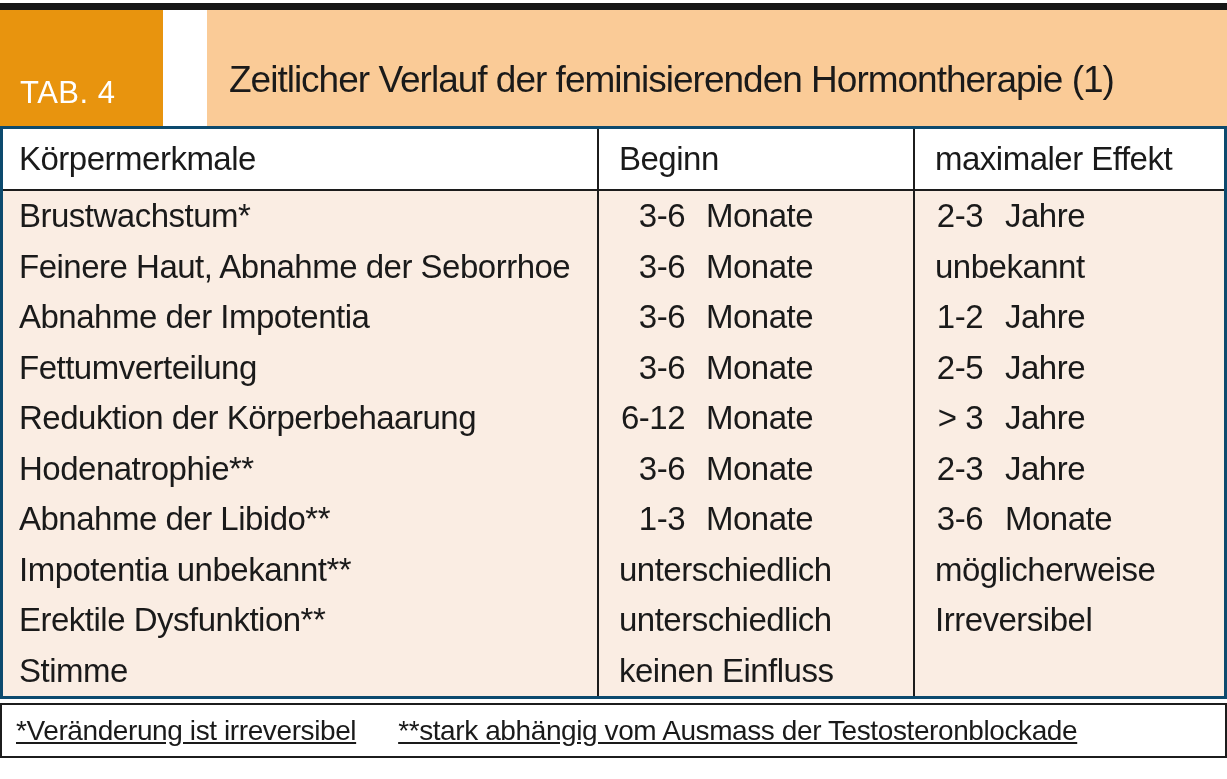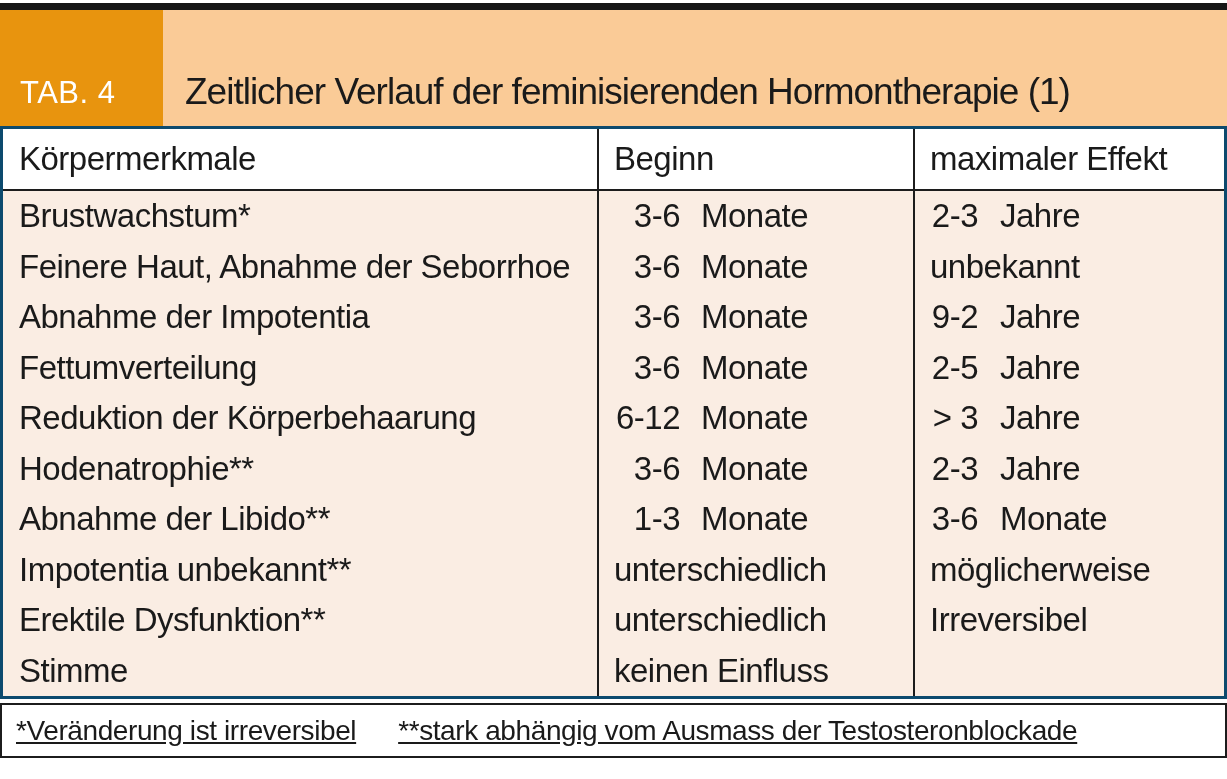--- a/index.html
+++ b/index.html
@@ -12,37 +12,37 @@
   .banner{display:flex;height:116px;}
   .tab-box{
     width:163px;background:#E8940E;color:#ffffff;
     display:flex;align-items:flex-end;
     padding:0 0 15px 20px;box-sizing:border-box;
     font-size:31px;letter-spacing:0.5px;
   }
   .banner-title{
     flex:1;background:#FACB97;
     display:flex;align-items:flex-end;
-    padding:0 8px 13px 22px;box-sizing:border-box;
-    font-size:37px;letter-spacing:-1px;white-space:nowrap;overflow:hidden;
+    padding:0 8px 25px 22px;box-sizing:border-box;
+    font-size:37px;letter-spacing:-1px;white-space:nowrap;overflow:hidden;margin-left:44px;
   }
   
   .tbl{
     border:3px solid #0c4a6e;
     display:grid;
     grid-template-columns:594px 316px 1fr;
     grid-template-rows:62px repeat(10, 50.5px);
   }
   .cell{
     display:flex;align-items:center;box-sizing:border-box;
     font-size:33px;letter-spacing:-0.5px;white-space:nowrap;overflow:hidden;
     background:#FAEDE3;padding-left:16px;
   }
   .cell.hdr{background:#ffffff;border-bottom:2px solid #1c1c1c;}
-  .cell.c2,.cell.c3{border-left:2px solid #1c1c1c;padding-left:15px;}
+  .cell.c2,.cell.c3{border-left:2px solid #1c1c1c;padding-left:20px;}
   .range2{display:inline-block;width:66px;text-align:right;}
   .unit2{margin-left:21px;}
   .range3{display:inline-block;width:48px;text-align:right;}
   .unit3{margin-left:22px;}
   
   .footbar{
     margin-top:4px;border:2px solid #1c1c1c;height:55px;box-sizing:border-box;
     display:flex;align-items:center;background:#ffffff;
     font-size:28px;letter-spacing:-0.4px;padding-left:14px;white-space:nowrap;text-decoration:underline;
   }
@@ -87,21 +87,21 @@
     <div class="cell c3">
         <span>unbekannt</span>
       </div>
 
     <div class="cell c1">Abnahme der Impotentia</div>
     <div class="cell c2">
         <span class="range2">3-6</span>
         <span class="unit2">Monate</span>
       </div>
     <div class="cell c3">
-        <span class="range3">9-2</span>
+        <span class="range3">1-2</span>
         <span class="unit3">Jahre</span>
       </div>
 
     <div class="cell c1">Fettumverteilung</div>
     <div class="cell c2">
         <span class="range2">3-6</span>
         <span class="unit2">Monate</span>
       </div>
     <div class="cell c3">
         <span class="range3">2-5</span>

